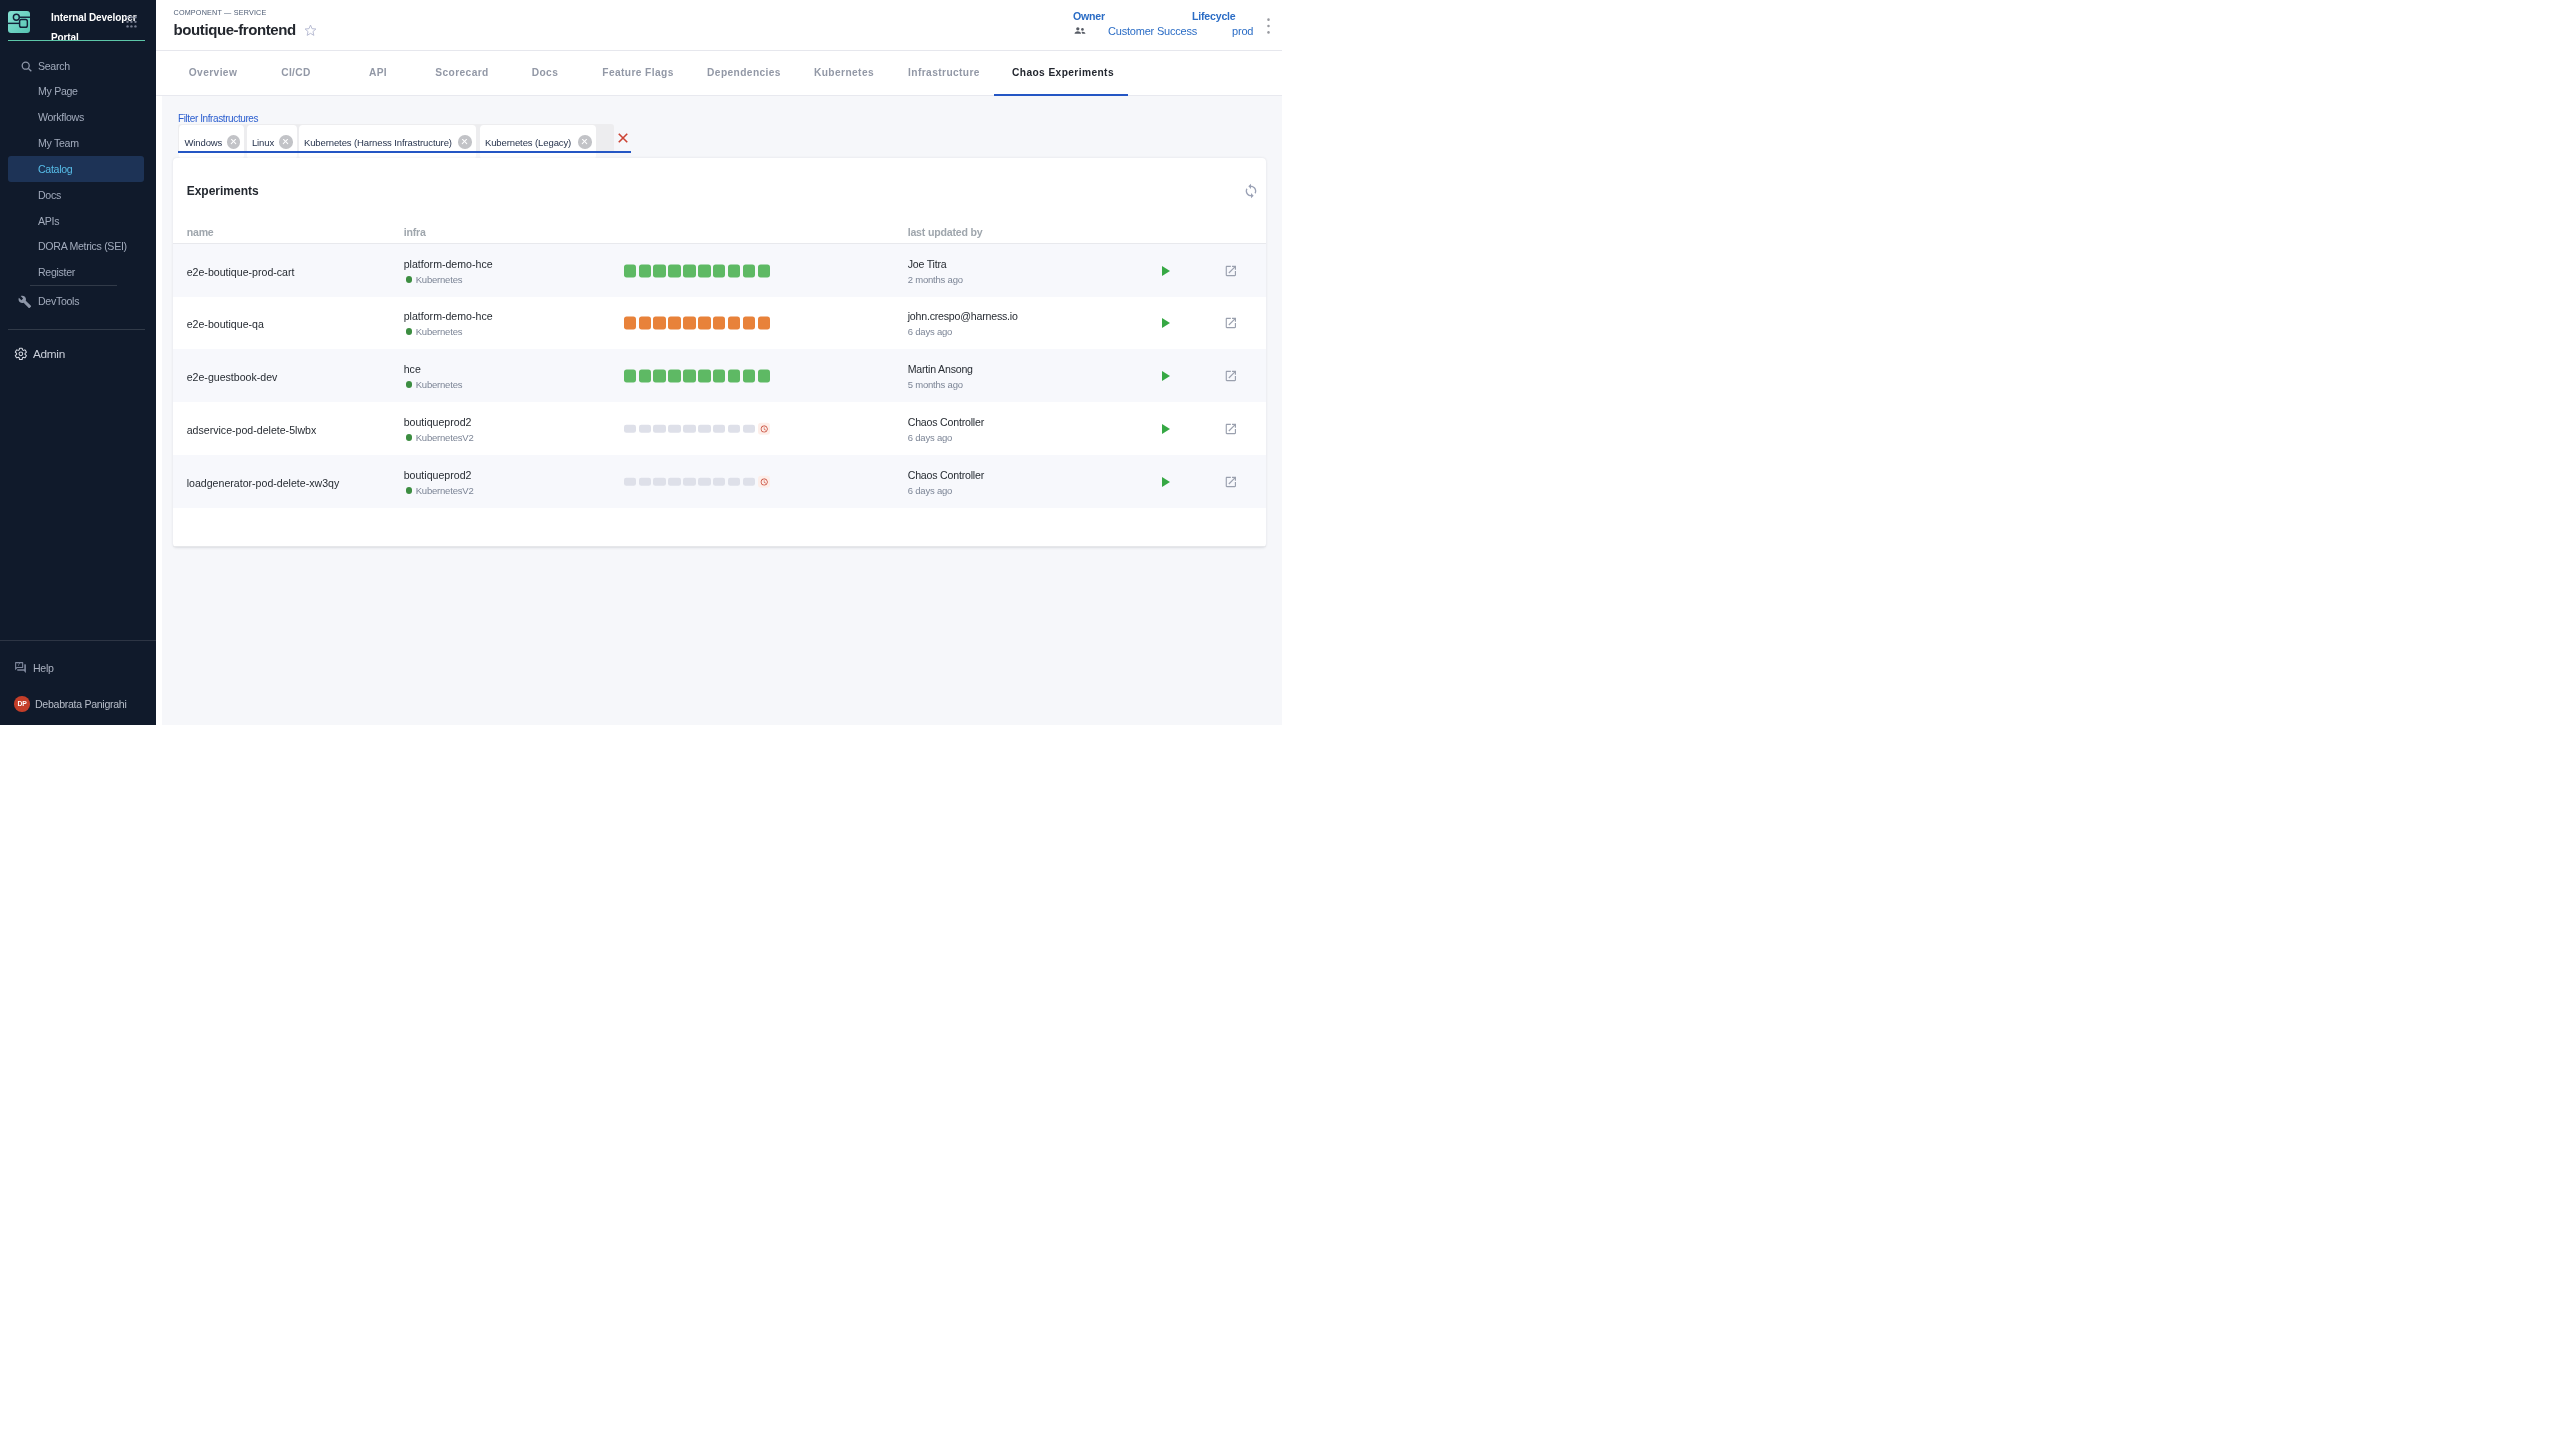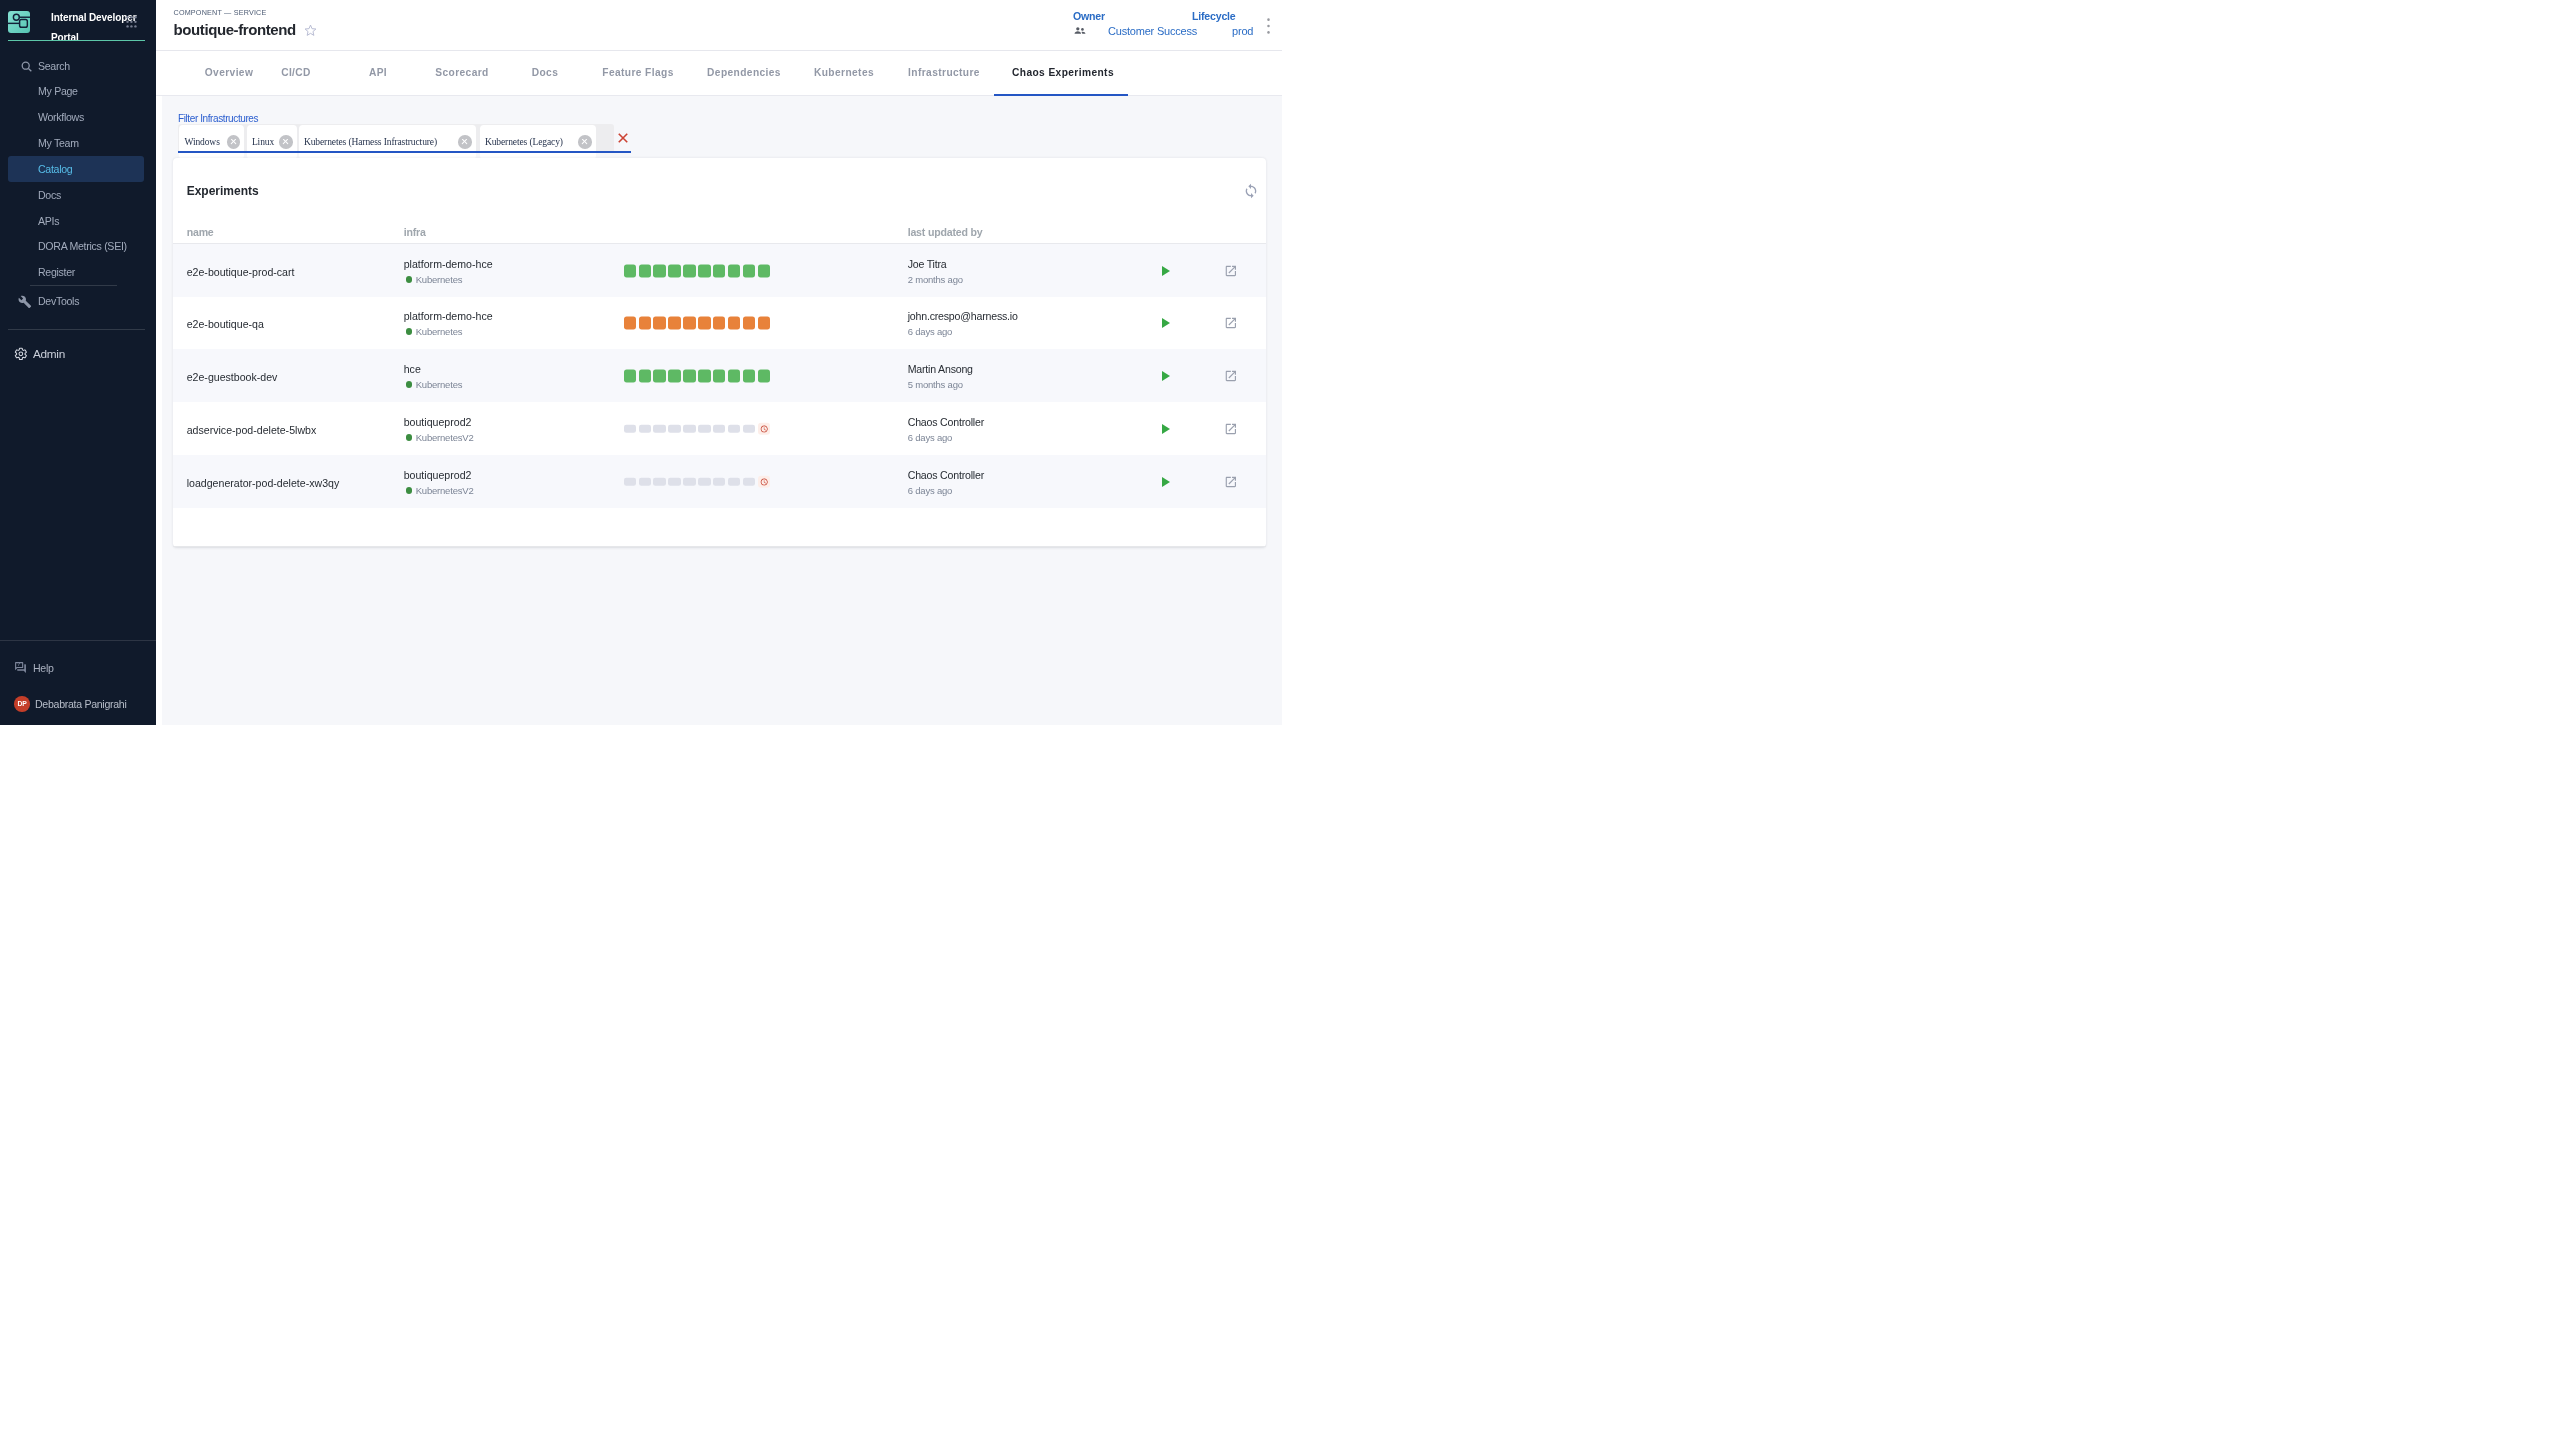--- a/index.html
+++ b/index.html
@@ -30,21 +30,21 @@
 
 
 .bluebold { font-weight:bold; color:#2a6cc5; font-size:10.6px; letter-spacing:-0.2px; }
 .bluereg { color:#2a6cc5; font-size:11px; letter-spacing:-0.2px;margin-left:20px; }
 
 
 #filterlab { position:absolute; left:22px; top:113px; font-size:10px; letter-spacing:-0.4px; color:#2b5ecf; }
 #filterfield { position:absolute; left:21.6px; top:124px; width:436px; height:26.6px; background:#ededef; border-radius:3px 3px 0 0; }
 #filterline { position:absolute; left:21.6px; top:151px; width:453px; height:1.5px; background:#2456c4; }
 .chip { position:absolute; top:1px; height:34px; background:#fff; border-radius:3.8px; font-size:9.5px; letter-spacing:-0.1px; color:#26334d;
-  display:flex; align-items:center; padding:0 3.8px 0 5.3px; overflow:hidden; justify-content:space-between; white-space:nowrap;font-family:Liberation Serif, serif; }
+  display:flex; align-items:center; padding:0 3.8px 0 5.3px; overflow:hidden; justify-content:space-between; white-space:nowrap; }
 .chipx { width:13.7px; height:13.7px; border-radius:50%; background:#c2c3c7; margin-left:3px; position:relative; flex:none; }
 .chipx:before, .chipx:after { content:""; position:absolute; left:3.3px; top:6.2px; width:7px; height:1.4px; background:#fff; border-radius:0.8px; }
 .chipx:before { transform:rotate(45deg); }
 .chipx:after { transform:rotate(-45deg); }
 
 
 #card { position:absolute; left:16.7px; top:158px; width:1093px; height:389px; background:#fff; border-radius:3.8px;
   box-shadow:0 0.8px 2.3px rgba(60,64,80,0.14); }
 #cardhead { position:absolute; left:14px; top:26px; font-size:12px; font-weight:bold; color:#23282f; }
 .colh { position:absolute; top:74px; transform:translateY(-50%); font-size:10.6px; letter-spacing:-0.2px; font-weight:bold; color:#9fa6ad; }
@@ -160,21 +160,21 @@
     <div class="bluebold abs" style="left:1036px; top:10px;">Lifecycle</div>
     <div class="bluereg abs" style="left:1036px; top:25.4px;padding-left:20px;">prod</div>
     <svg class="abs" style="left:1111px; top:17.5px;" width="3" height="16" viewBox="0 0 4 21">
       <g fill="#97999f">
           <circle cx="2" cy="2" r="1.7"></circle>
           <circle cx="2" cy="10.5" r="1.7"></circle>
           <circle cx="2" cy="19" r="1.7"></circle>
         </g>
     </svg>
     <div id="hdrline"></div>
-    <div class="tab" style="left:73px;">Overview</div>
+    <div class="tab" style="left:57px;">Overview</div>
     <div class="tab" style="left:140px;">CI/CD</div>
     <div class="tab" style="left:222px;">API</div>
     <div class="tab" style="left:306px;">Scorecard</div>
     <div class="tab" style="left:389px;">Docs</div>
     <div class="tab" style="left:482px;">Feature Flags</div>
     <div class="tab" style="left:588px;">Dependencies</div>
     <div class="tab" style="left:688px;">Kubernetes</div>
     <div class="tab" style="left:788px;">Infrastructure</div>
     <div class="tab active" style="left:907px;">Chaos Experiments</div>
     <div id="tabline"></div>

